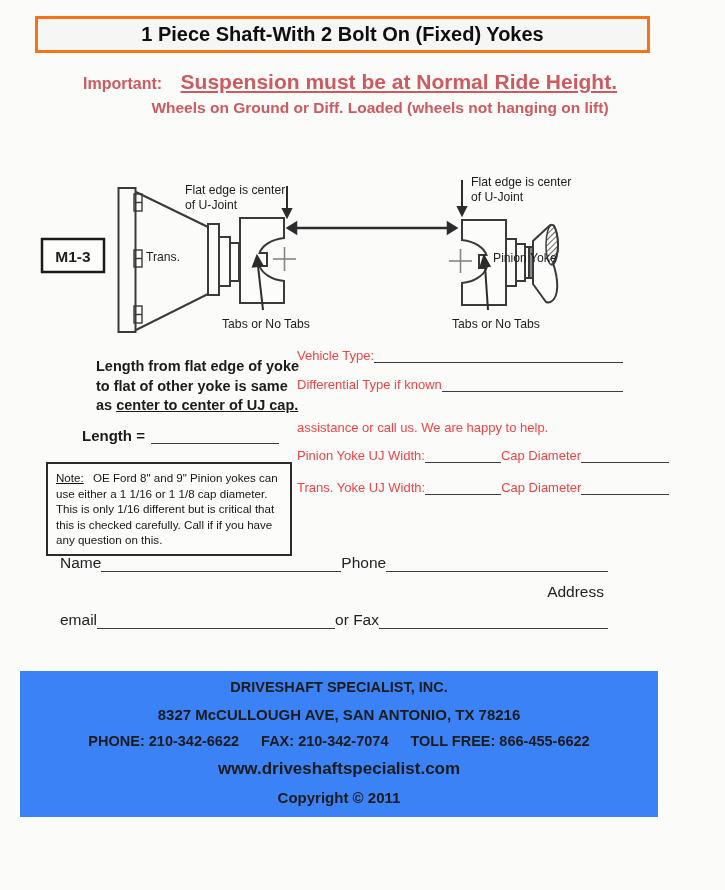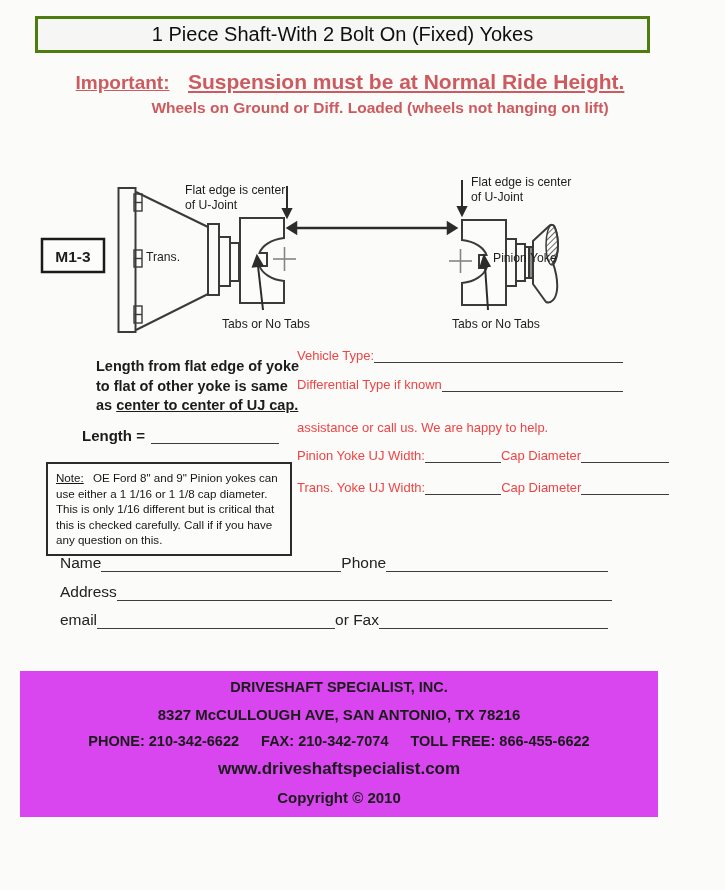--- a/index.html
+++ b/index.html
@@ -6,28 +6,28 @@
   #page{
     position:relative;width:725px;height:890px;background:#fbfbfa;
     font-family:"Liberation Sans","DejaVu Sans",sans-serif;color:#1c1c1c;
     overflow:hidden;margin:0 auto;
   }
   .abs{position:absolute;}
 
   
   #title-box{
     left:35px;top:16px;width:609px;height:31px;
-    border:3px solid #4d7c0f;background:#f6f6f5;
-    text-align:center;line-height:31px;font-size:20px;font-weight:normal;color:#0f0f0f;
+    border:3px solid #f97316;background:#f6f6f5;
+    text-align:center;line-height:31px;font-size:20px;font-weight:bold;color:#0f0f0f;
   }
 
   
   .red{color:#cd5a5e;}
   #notice-line1{left:0;top:70px;width:700px;text-align:center;white-space:nowrap;}
-  #important-label{font-size:19px;font-weight:bold;text-decoration:underline;}
+  #important-label{font-size:16px;font-weight:bold;}
   #headline{font-size:21px;font-weight:bold;text-decoration:underline;margin-left:14px;}
   #notice-line2{left:30px;top:99px;width:700px;text-align:center;font-size:15.5px;font-weight:bold;}
   #notice-line3{left:0;top:119px;width:725px;text-align:center;font-size:12.5px;font-weight:bold;color:#111;}
 
   
   #diagram-svg{left:0;top:0;width:725px;height:890px;}
   #diagram-svg text{font-family:"Liberation Sans","DejaVu Sans",sans-serif;font-size:12.2px;fill:#1e1e1e;}
   #diagram-svg text.bold{font-weight:bold;font-size:15.5px;}
 
   
@@ -52,27 +52,27 @@
   
   #note-box{
     left:46px;top:462px;width:226px;border:2px solid #2b2b2b;background:#fcfcfb;
     padding:6px 8px;font-size:11.6px;line-height:15.5px;color:#161616;
   }
   #note-box .u{text-decoration:underline;}
 
   
   .contact{font-size:15.5px;color:#222;}
   #name-row{left:60px;top:554px;width:548px;}
-  #address-row{left:60px;top:583px;width:552px;}
+  #address-row{left:52px;top:583px;width:552px;flex-direction:column;}
   #email-row{left:60px;top:611px;width:548px;}
   .contact .blank{height:17px;}
   .gap{}
 
   
-  #footer-panel{left:20px;top:671px;width:638px;height:146px;background:#d946ef;text-decoration:underline;}
+  #footer-panel{left:20px;top:671px;width:638px;height:146px;background:#3b82f6;text-decoration:underline;}
   #footer-panel div{position:absolute;width:100%;text-align:center;font-weight:bold;color:#1b1b1b;}
   #footer-company{top:8px;font-size:14.5px;}
   #footer-address{top:35px;font-size:15px;}
   #footer-phones{top:62px;font-size:14.5px;}
   #footer-phones span{margin:12px 9px;}
   #footer-website{top:88px;font-size:17px;}
   #footer-copyright{top:118px;font-size:15px;}
 </style>
 </head>
 <body>
@@ -236,16 +236,16 @@
 
   <div id="footer-panel" class="abs">
     <div id="footer-company">DRIVESHAFT SPECIALIST, INC.</div>
     <div id="footer-address">8327 McCULLOUGH AVE, SAN ANTONIO, TX 78216</div>
     <div id="footer-phones">
       <span>PHONE: 210-342-6622</span>
       <span>FAX: 210-342-7074</span>
       <span>TOLL FREE: 866-455-6622</span>
     </div>
     <div id="footer-website">www.driveshaftspecialist.com</div>
-    <div id="footer-copyright">Copyright © 2010</div>
+    <div id="footer-copyright">Copyright © 2011</div>
   </div>
 
 </div>
 
 </body></html>

